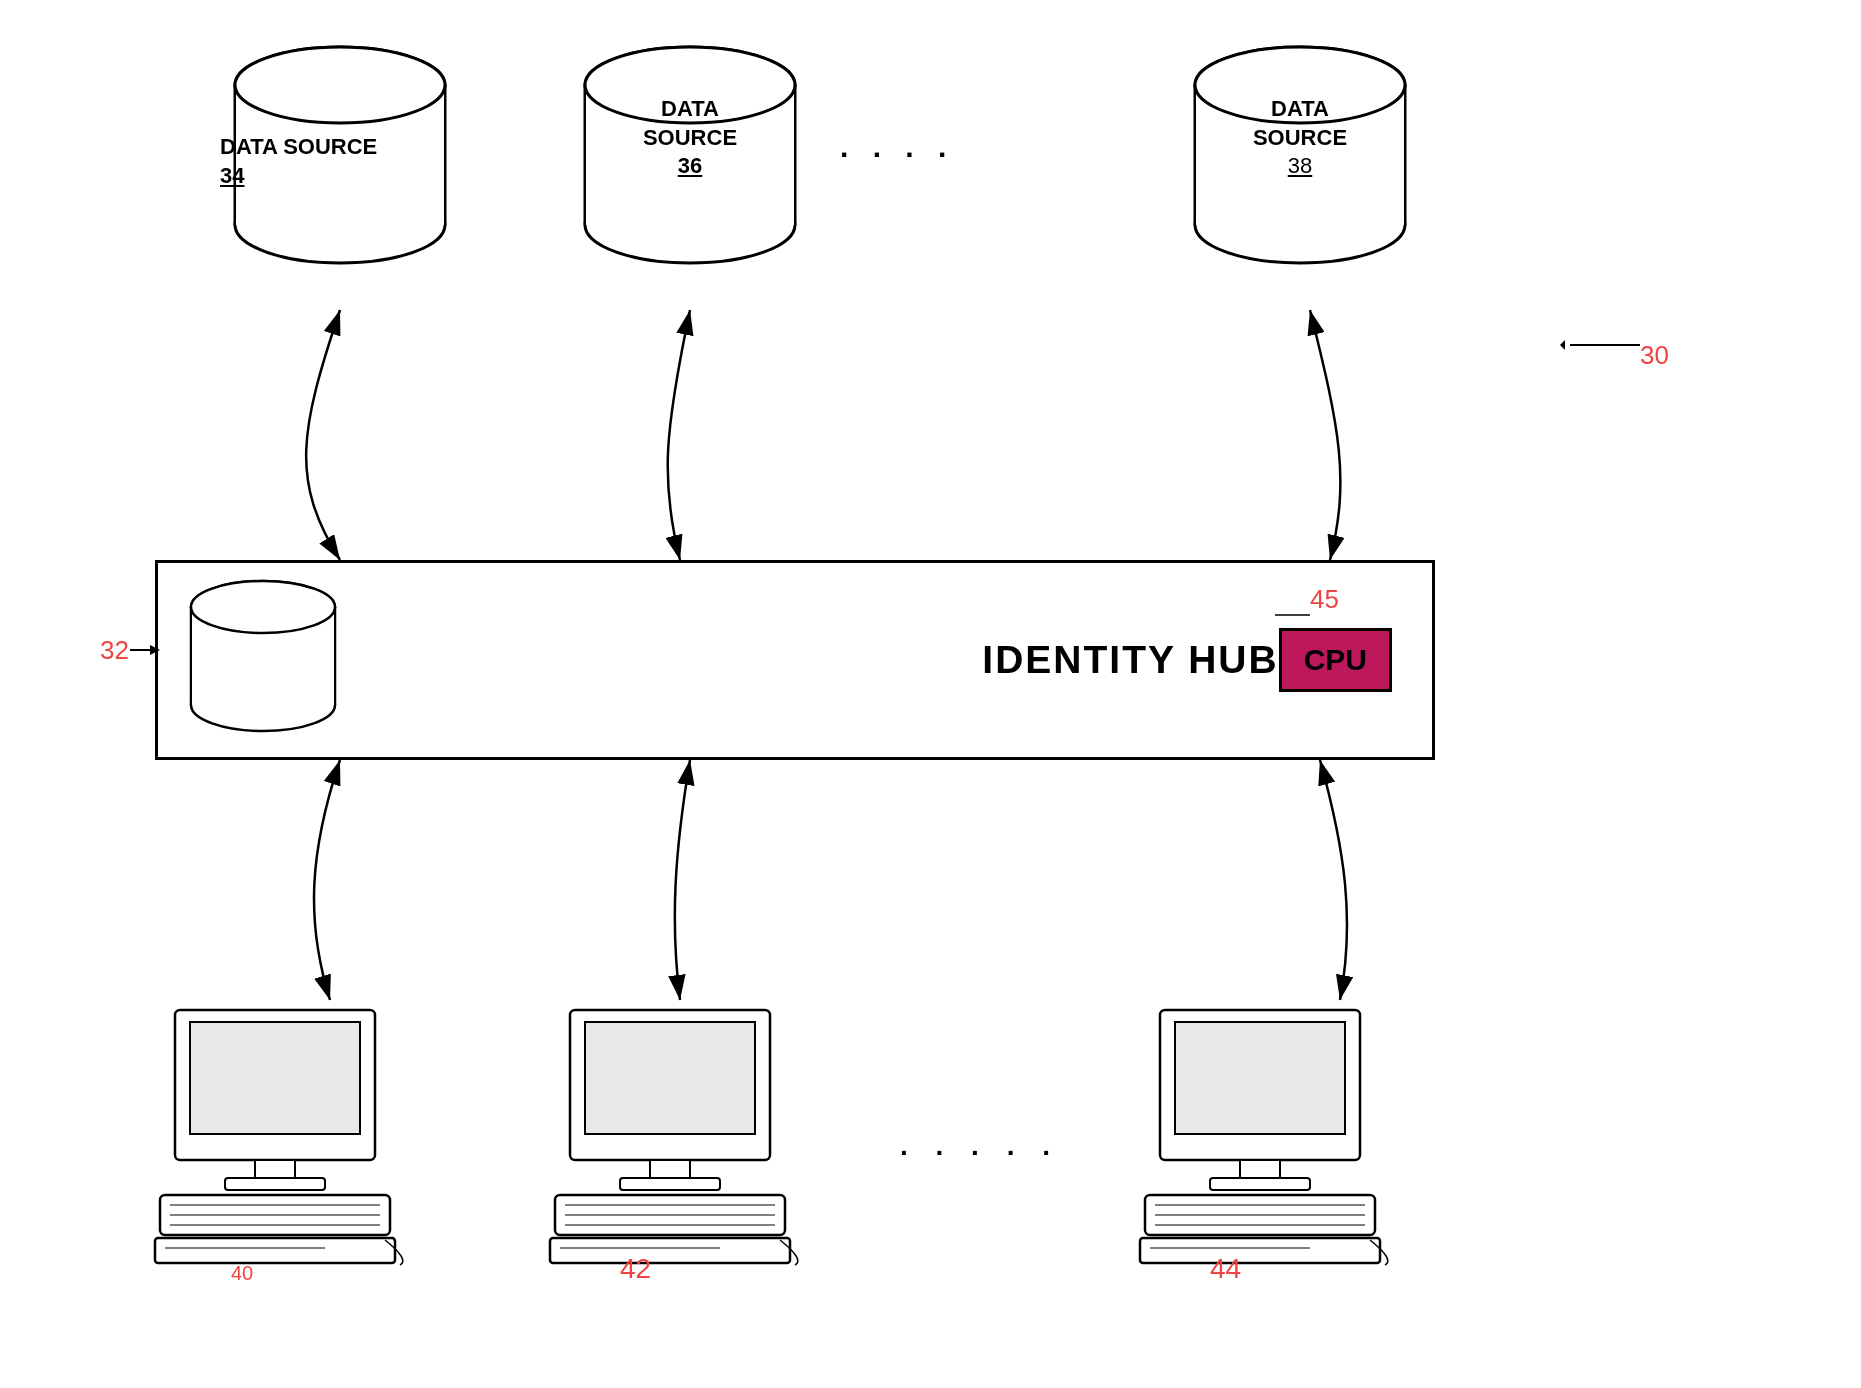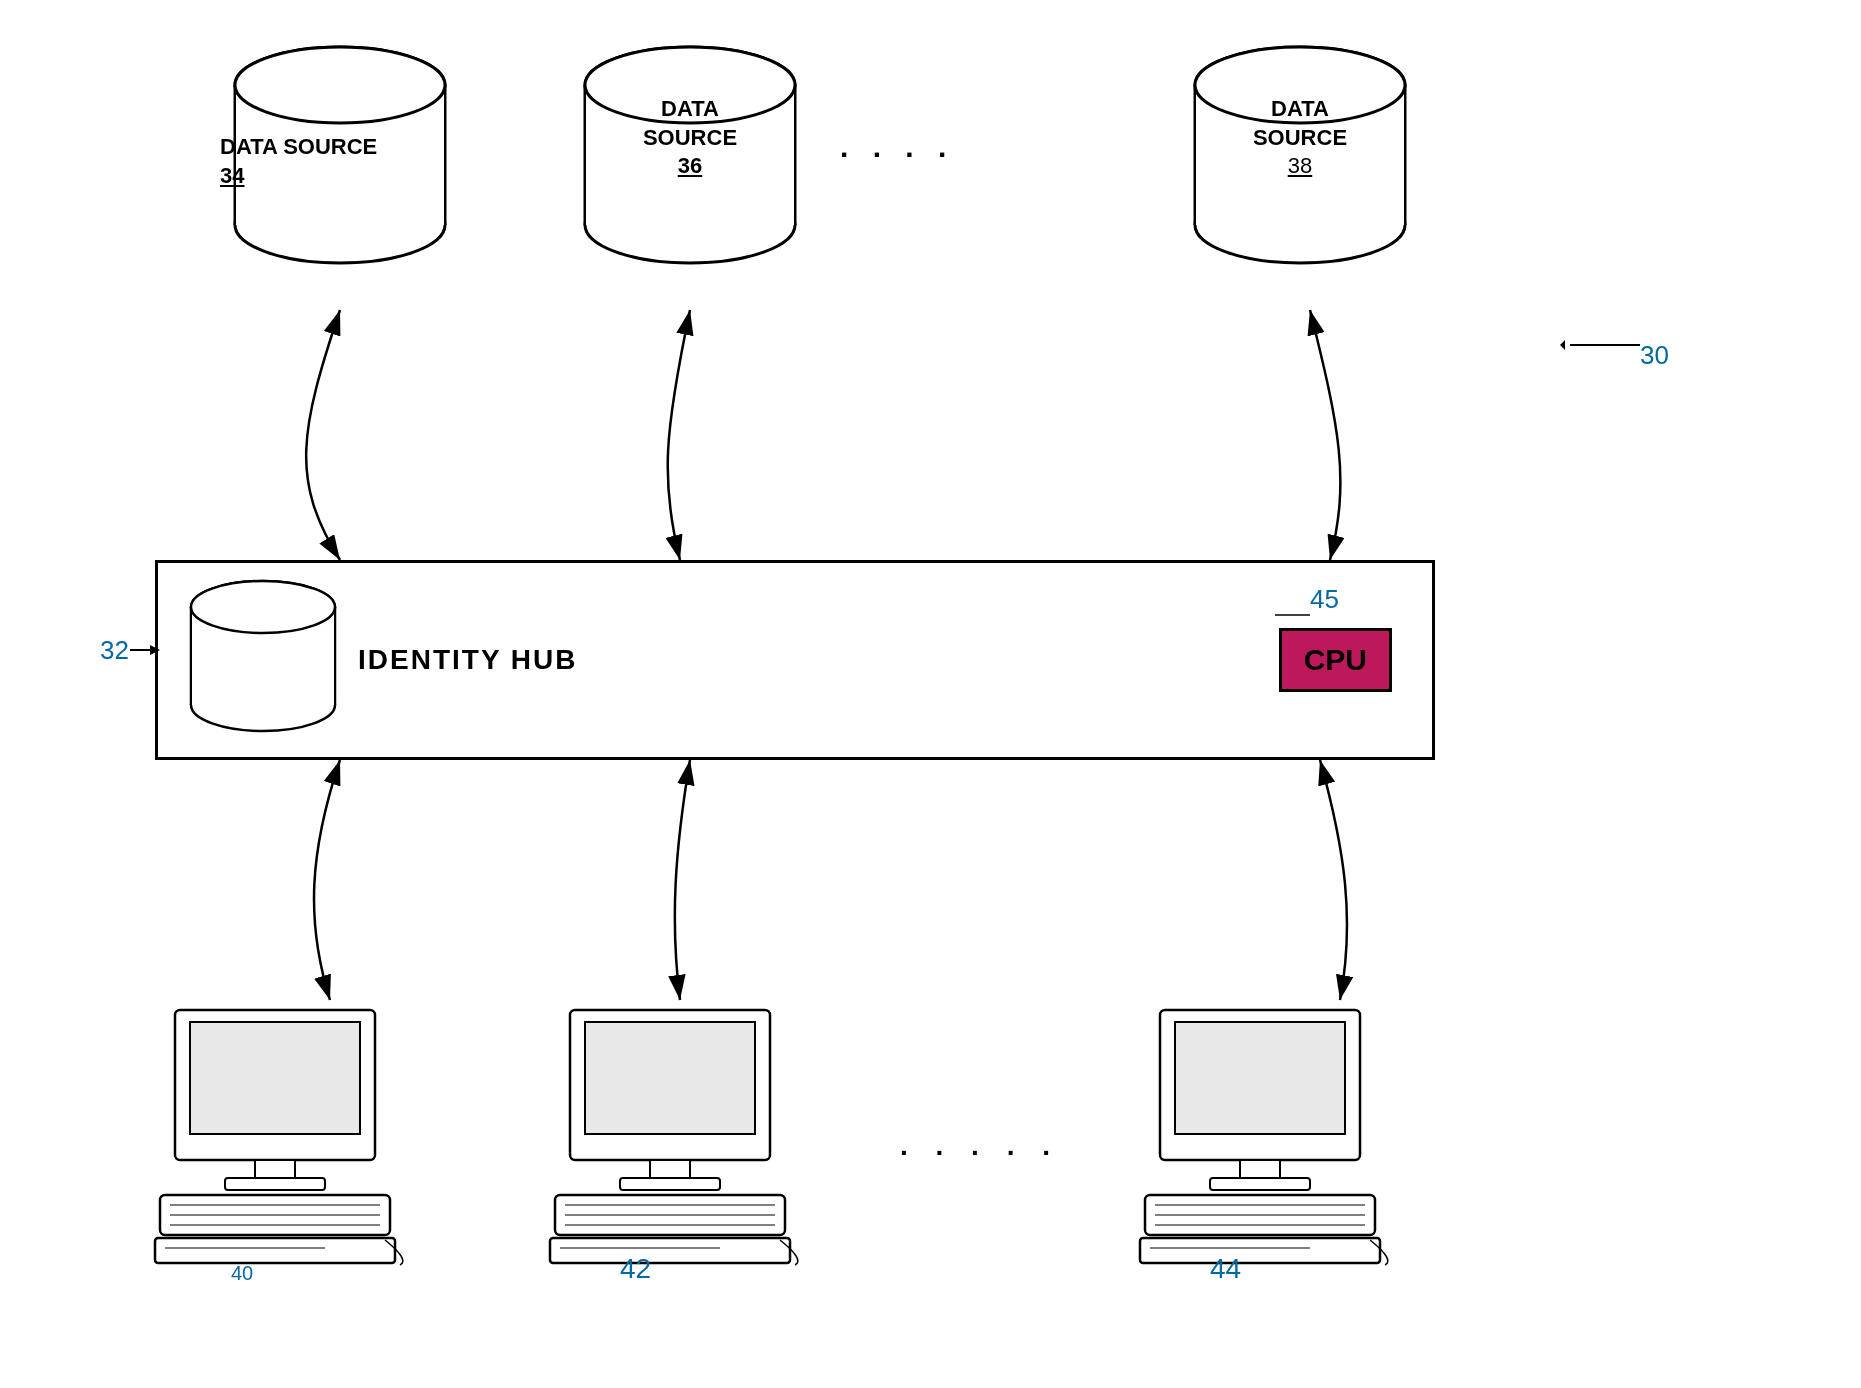--- a/index.html
+++ b/index.html
@@ -17,21 +17,21 @@
       top: 0; left: 0;
       width: 1861px;
       height: 1388px;
     }
 
     
     .ref-label {
       position: absolute;
       font-size: 26px;
       font-weight: normal;
-      color: #0369a1;
+      color: #ef4444;
     }
 
     .underline {
       text-decoration: underline;
     }
 
     
     .hub-box {
       position: absolute;
       border: 3px solid #000;
@@ -157,21 +157,21 @@
       <svg width="170" height="160">
         <ellipse cx="85" cy="32" rx="72" ry="26" fill="#fff" stroke="#000" stroke-width="2.5"></ellipse>
         <line x1="13" y1="32" x2="13" y2="130" stroke="#000" stroke-width="2.5"></line>
         <line x1="157" y1="32" x2="157" y2="130" stroke="#000" stroke-width="2.5"></line>
         <ellipse cx="85" cy="130" rx="72" ry="26" fill="#fff" stroke="#000" stroke-width="2.5"></ellipse>
         <rect x="14" y="32" width="142" height="98" fill="#fff"></rect>
         <ellipse cx="85" cy="32" rx="72" ry="26" fill="#fff" stroke="#000" stroke-width="2.5"></ellipse>
       </svg>
     </div>
 
-    <div style="flex: 1; text-align: left; font-size: 28px; font-weight: bold; letter-spacing: 2px;">
+    <div style="flex: 1; text-align: right; font-size: 39px; font-weight: bold; letter-spacing: 2px;">
       <span>IDENTITY HUB</span>
     </div>
 
     <div style="border: 3px solid #000; padding: 12px 22px; font-size: 30px; font-weight: bold; background: #be185d; flex-shrink:0; margin-right: 20px;">
       <span>CPU</span>
     </div>
 
   </div>
 
   <div class="ref-label" style="left: 100px; top: 635px;">32</div>

